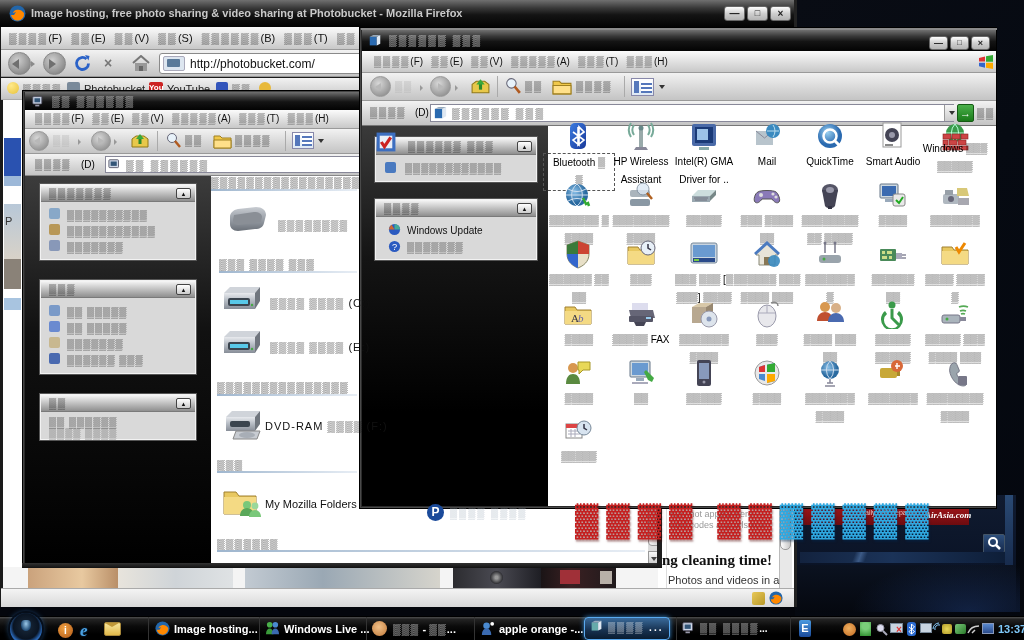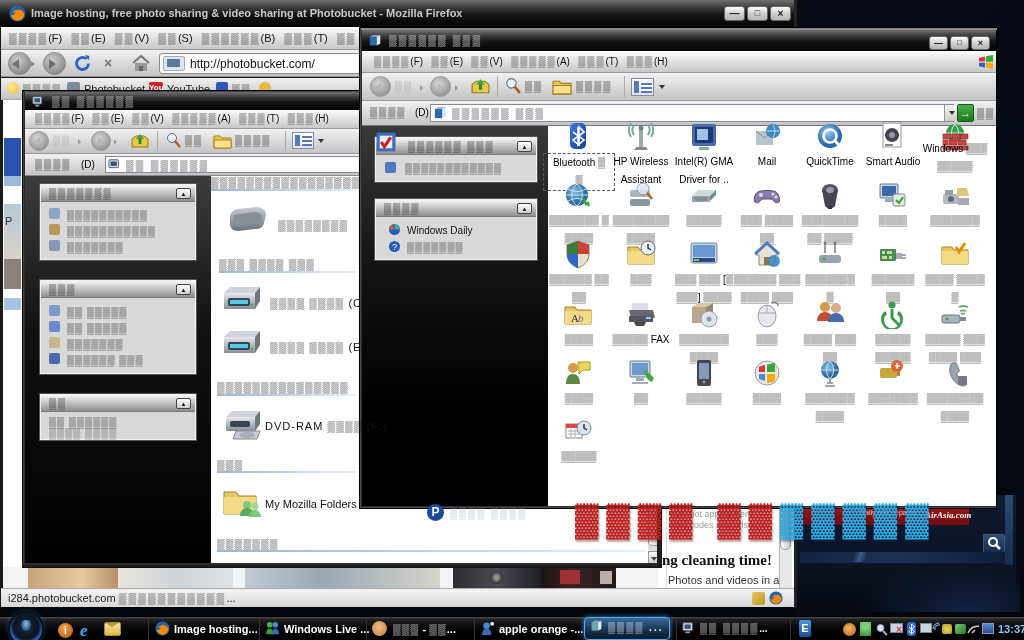--- a/index.html
+++ b/index.html
@@ -114,21 +114,20 @@
  <div class="ab" style="left:118px;top:567px;width:115px;height:21px;background:linear-gradient(90deg,#e8e4dc,#cfd4d8 50%,#dfe2e4)"></div>
  <div class="ab" style="left:245px;top:567px;width:195px;height:21px;background:linear-gradient(90deg,#c2cad2,#9aa8b4 40%,#d6d4cc)"></div>
  <div class="ab" style="left:453px;top:567px;width:88px;height:21px;background:linear-gradient(90deg,#2c2c30,#4a4a52 50%,#1e1e24)"></div>
  <div class="ab" style="left:490px;top:571px;width:13px;height:13px;border-radius:50%;background:radial-gradient(circle,#999 15%,#2a2a2e 70%)"></div>
  <div class="ab" style="left:541px;top:567px;width:75px;height:21px;background:linear-gradient(90deg,#1a1416,#3a2022 40%,#201a1c)"></div>
  <div class="ab" style="left:560px;top:570px;width:20px;height:14px;background:#a03038"></div>
  <div class="ab" style="left:600px;top:571px;width:12px;height:13px;background:#b8b0a8"></div>
  <div class="ab" style="left:668px;top:574px;width:125px;height:14px;font-size:11px;color:#333">Photos and videos in a</div>
 
  <div class="ab" style="left:1px;top:588px;width:793px;height:19px;background:linear-gradient(180deg,#f4f4f4,#d8d8d8);border-top:1px solid #aaa;font-size:11px;color:#222">
-  <span style="margin-left:7px;line-height:18px">i284.photobucket.com <span class="jp">▒▒▒▒▒▒▒▒▒▒▒</span>...</span>
   <div class="ab" style="left:751px;top:3px;width:13px;height:13px;background:linear-gradient(135deg,#e8c858,#b89828);border-radius:2px"></div>
   <svg class="ab" style="left:768px;top:2px" width="14" height="14" viewBox="0 0 17 17">
           <circle cx="8.5" cy="8.5" r="8" fill="#26a"></circle>
           <path d="M2 10a6.5 6.5 0 0 0 13-2c-2-3-5-4-8-3-2 .7-3 2-3 3l3-1-2 3z" fill="#f80"></path>
         </svg>
  </div>
 </div>
 
 
 <div class="ab" style="left:22px;top:90px;width:640px;height:477px;background:#2b2b2b;border:1px solid #000;box-shadow:0 0 0 1px #444 inset">
@@ -288,21 +287,21 @@
   <div class="picn" style="left:9px;top:24px;background:#4a7ac0"></div>
   <div class="pitem" style="left:29px;top:25px">▒▒▒▒▒▒▒▒▒▒▒▒</div>
  </div>
  <div class="ab panelbox" style="left:15px;top:171px;width:162px;height:61px">
   <div class="pbhead"><span class="jp">▒▒▒▒</span><div class="pbbtn">▲</div></div>
   <svg class="ab" style="left:12px;top:23px" width="13" height="13" viewBox="0 0 14 14">
           <circle cx="7" cy="7" r="6" fill="#2a5ac0"></circle>
           <path d="M7 1a6 6 0 0 1 6 6H7z" fill="#4a9"></path>
           <path d="M1 7a6 6 0 0 1 3-5l3 5z" fill="#c63"></path>
         </svg>
-  <div class="pitem" style="left:31px;top:25px;letter-spacing:0">Windows Daily</div>
+  <div class="pitem" style="left:31px;top:25px;letter-spacing:0">Windows Update</div>
   <svg class="ab" style="left:12px;top:40px" width="13" height="13" viewBox="0 0 14 14">
           <circle cx="7" cy="7" r="6" fill="#2a5ac0"></circle>
           <text x="7" y="11" font-size="10" fill="#fff" text-anchor="middle" font-family="Liberation Sans">?</text>
         </svg>
   <div class="pitem" style="left:31px;top:42px">▒▒▒▒▒▒▒</div>
  </div>
 </div>
 
 
 <svg width="0" height="0">

